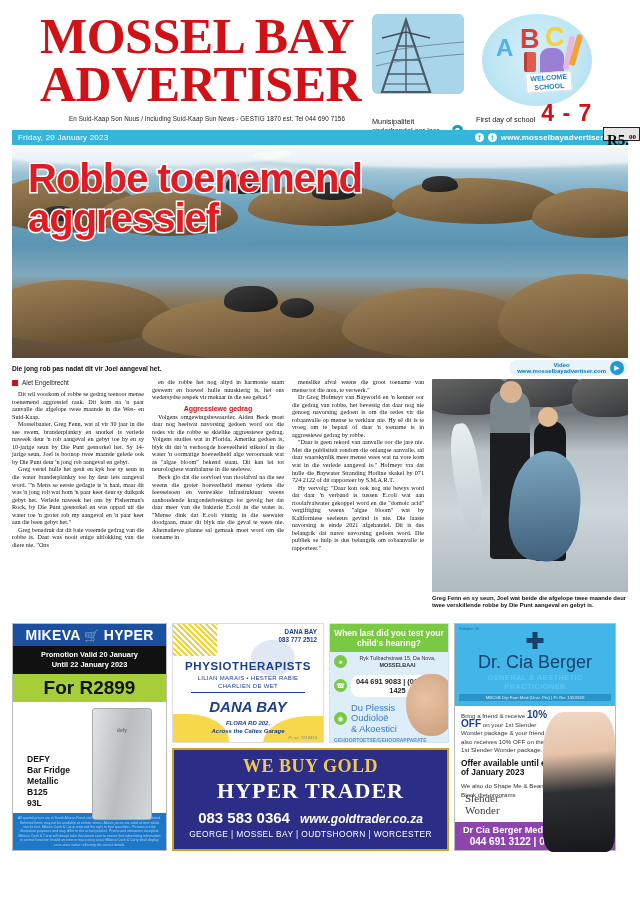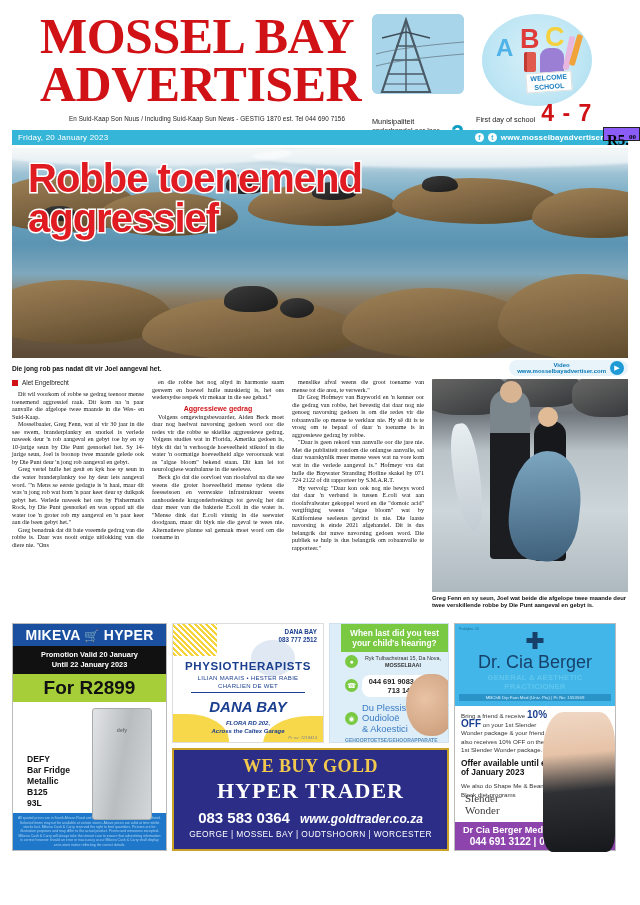--- a/index.html
+++ b/index.html
@@ -56,21 +56,21 @@
   .datebar {
     display:flex; align-items:center; height: 15px; margin-top: 2px;
     background: #35b5d8; color: #fff; position: relative;
   }
   .datebar-date { font-size: 8px; font-weight: normal; padding-left: 6px; letter-spacing: .2px; }
   .datebar-right { margin-left:auto; display:flex; align-items:center; gap:4px; padding-right: 6px; }
   .soc { width:9px;height:9px;border-radius:50%;background:#fff;color:#35b5d8;
          font-size:6.5px;line-height:9px;text-align:center;font-weight:bold; }
   .datebar-url { font-size: 8px; font-weight: bold; letter-spacing: .1px; }
   .price-box {
-    position:absolute; right:-12px; top:-3px; background:#8b5cf6;
+    position:absolute; right:-12px; top:-3px; background:#e5e5e5;
     border:1px solid #222; padding: 0 3px; height: 14px;
     font-family:"Liberation Serif",serif; font-weight:bold; color:#000;
     font-size: 15px; line-height: 19px;
   }
   .price-box sup { font-size: 7px; vertical-align: super; }
 
   
   .hero { position: relative; margin-top: 3px; height: 210px; overflow:hidden; }
   .hero-photo {
     position:absolute; inset:0;
@@ -175,21 +175,21 @@
               font-size: 6px; color:#1b3f8f; line-height: 8px; letter-spacing:.3px; }
   .ph-rule { position:absolute; top:68px; left: 18px; right:18px; height:1px; background:#1b3f8f; }
   .ph-dana { position:absolute; top: 74px; left:0; right:0; text-align:center;
              font-size: 15px; font-weight:bold; font-style: italic; color:#1b3f8f; }
   .ph-addr { position:absolute; top: 95px; left:0; right:0; text-align:center;
              font-size: 6px; font-style:italic; font-weight:bold; color:#1b3f8f; line-height: 8px; }
   .ph-prno { position:absolute; bottom: 2px; right: 6px; font-size: 4.2px; color:#888; font-style:italic; }
 
   
   .ad-hearing { width: 120px; height: 120px; background:#ddeef8; position:relative; overflow:hidden;
-                border:1px solid #cfe2ee;padding-left:11px; }
+                border:1px solid #cfe2ee; }
   .hr-title { background:#7ac943; color:#fff; font-size: 8.4px; font-weight:bold;
               text-align:center; padding: 4px 2px; line-height: 10px; }
   .hr-row { display:flex; align-items:center; gap:4px; padding: 3px 4px; }
   .hr-ico { width:13px;height:13px;border-radius:50%;background:#7ac943;color:#fff;
             font-size:7px;line-height:13px;text-align:center;flex:0 0 13px; }
   .hr-addr { font-size: 5.4px; color:#333; line-height: 6.8px; text-align:center; flex:1; }
   .hr-phone { font-size: 7.4px; font-weight:bold; color:#222; flex:1; text-align:center;
               background:#fff; border-radius: 8px; padding: 2px 0; }
   .hr-name { font-size: 9.4px; color:#3b7cc4; line-height: 10.5px; flex:1; }
   .hr-sub { font-size: 5px; font-weight:bold; color:#5a8fbf; text-align:left; padding: 0 4px; }

